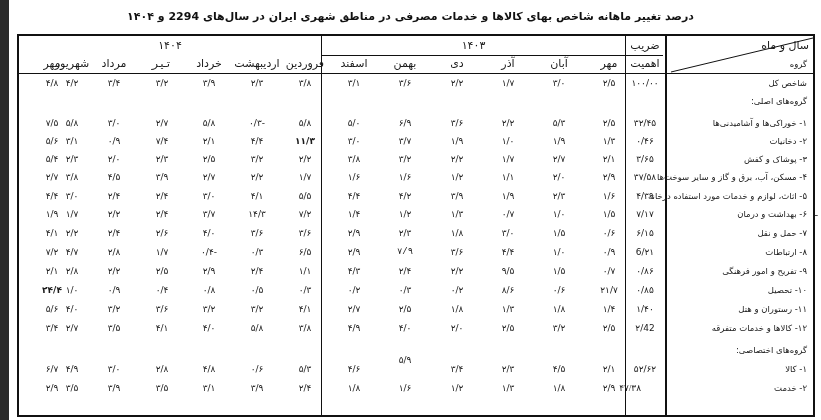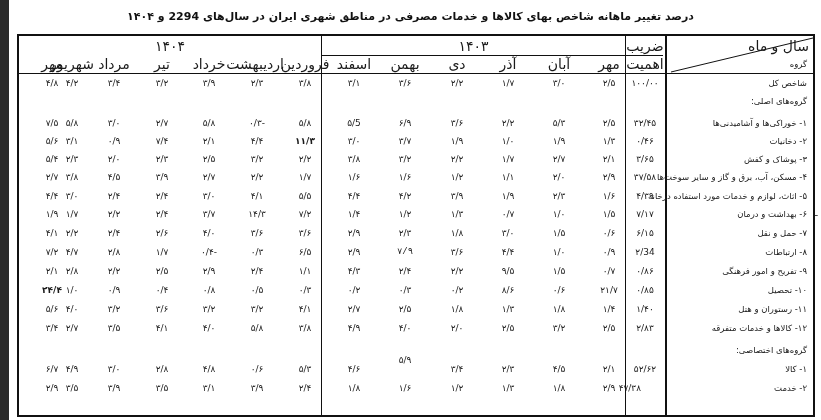--- a/index.html
+++ b/index.html
@@ -7,21 +7,21 @@
     body { position: relative; font-family: "DejaVu Sans", sans-serif; color: #1a1a1a; }
     .dark-strip { position: absolute; left: 0; top: 0; width: 9px; height: 420px; background: #2b2b2b; }
     .title { position: absolute; top: 10px; left: 0; width: 821px; text-align: center; direction: rtl;
       font-size: 11px; font-weight: bold; color: #111; }
     .tbl { position: absolute; left: 17px; top: 34px; width: 798px; height: 383px;
       border: 2px solid #111; }
     .vline { position: absolute; top: 0; bottom: 0; border-left: 1px solid #111; }
     .vline.thick { border-left: 2px solid #111; }
     .hline { position: absolute; left: 0; right: 0; border-top: 1px solid #111; }
     .cell { position: absolute; font-size: 9px; text-align: center; direction: rtl; white-space: nowrap; line-height: 14px; }
-    .hdr { font-size: 14px; }
+    .hdr { font-size: 11px; }
     .label { position: absolute; right: 6px; font-size: 8.5px; direction: rtl; white-space: nowrap; line-height: 14px; text-align: right; }
     .diag { position: absolute; right: 0; top: 0; width: 148px; height: 38px; }
     .side-mark { position: absolute; left: 815px; top: 208px; font-size: 9px; }
   </style>
 </head>
 <body>
 
 <div class="dark-strip"></div>
 <div class="title">درصد تغییر ماهانه شاخص بهای کالاها و خدمات مصرفی در مناطق شهری ایران در سال‌های 2294 و ۱۴۰۴</div>
 
@@ -46,21 +46,21 @@
   <div id="months">
       <div class="cell hdr" style="left: 565px; top: 21px; width: 50px;">مهر</div>
       <div class="cell hdr" style="left: 515px; top: 21px; width: 50px;">آبان</div>
       <div class="cell hdr" style="left: 464px; top: 21px; width: 50px;">آذر</div>
       <div class="cell hdr" style="left: 413px; top: 21px; width: 50px;">دی</div>
       <div class="cell hdr" style="left: 361px; top: 21px; width: 50px;">بهمن</div>
       <div class="cell hdr" style="left: 310px; top: 21px; width: 50px;">اسفند</div>
       <div class="cell hdr" style="left: 259px; top: 21px; width: 54px;">فروردین</div>
       <div class="cell hdr" style="left: 211px; top: 21px; width: 54px;">اردیبهشت</div>
       <div class="cell hdr" style="left: 163px; top: 21px; width: 54px;">خرداد</div>
-      <div class="cell hdr" style="left: 116px; top: 21px; width: 54px;">تیر</div>
+      <div class="cell hdr" style="left: 116px; top: 21px; width: 54px; font-family: Liberation Mono, monospace;">تیر</div>
       <div class="cell hdr" style="left: 68px; top: 21px; width: 54px;">مرداد</div>
       <div class="cell hdr" style="left: 26px; top: 21px; width: 54px;">شهریور</div>
       <div class="cell hdr" style="left: 6px; top: 21px; width: 54px;">مهر</div>
     </div>
   <div id="body">
       <div class="label" style="top: 40px;">شاخص کل</div>
       <div class="cell" style="left: 606px; width: 40px; top: 40px;">۱۰۰/۰۰</div>
       <div class="cell" style="left: 565px; width: 50px; top: 40px;">۲/۵</div>
       <div class="cell" style="left: 515px; width: 50px; top: 40px;">۳/۰</div>
       <div class="cell" style="left: 464px; width: 50px; top: 40px;">۱/۷</div>
@@ -89,21 +89,21 @@
       <div class="cell" style="left: 68px; width: 54px; top: 58px;"></div>
       <div class="cell" style="left: 26px; width: 54px; top: 58px;"></div>
       <div class="cell" style="left: 6px; width: 54px; top: 58px;"></div>
       <div class="label" style="top: 80px;">۱- خوراکی‌ها و آشامیدنی‌ها</div>
       <div class="cell" style="left: 606px; width: 40px; top: 80px;">۳۲/۴۵</div>
       <div class="cell" style="left: 565px; width: 50px; top: 80px;">۲/۵</div>
       <div class="cell" style="left: 515px; width: 50px; top: 80px;">۵/۳</div>
       <div class="cell" style="left: 464px; width: 50px; top: 80px;">۲/۲</div>
       <div class="cell" style="left: 413px; width: 50px; top: 80px;">۳/۶</div>
       <div class="cell" style="left: 361px; width: 50px; top: 80px;">۶/۹</div>
-      <div class="cell" style="left: 310px; width: 50px; top: 80px;">۵/5</div>
+      <div class="cell" style="left: 310px; width: 50px; top: 80px;">۵/۰</div>
       <div class="cell" style="left: 259px; width: 54px; top: 80px;">۵/۸</div>
       <div class="cell" style="left: 211px; width: 54px; top: 80px;">-۰/۳</div>
       <div class="cell" style="left: 163px; width: 54px; top: 80px;">۵/۸</div>
       <div class="cell" style="left: 116px; width: 54px; top: 80px;">۲/۷</div>
       <div class="cell" style="left: 68px; width: 54px; top: 80px;">۳/۰</div>
       <div class="cell" style="left: 26px; width: 54px; top: 80px;">۵/۸</div>
       <div class="cell" style="left: 6px; width: 54px; top: 80px;">۷/۵</div>
       <div class="label" style="top: 98px;">۲- دخانیات</div>
       <div class="cell" style="left: 606px; width: 40px; top: 98px;">۰/۴۶</div>
       <div class="cell" style="left: 565px; width: 50px; top: 98px;">۱/۳</div>
@@ -188,21 +188,21 @@
       <div class="cell" style="left: 361px; width: 50px; top: 190px;">۲/۳</div>
       <div class="cell" style="left: 310px; width: 50px; top: 190px;">۲/۹</div>
       <div class="cell" style="left: 259px; width: 54px; top: 190px;">۳/۶</div>
       <div class="cell" style="left: 211px; width: 54px; top: 190px;">۳/۶</div>
       <div class="cell" style="left: 163px; width: 54px; top: 190px;">۴/۰</div>
       <div class="cell" style="left: 116px; width: 54px; top: 190px;">۲/۶</div>
       <div class="cell" style="left: 68px; width: 54px; top: 190px;">۲/۴</div>
       <div class="cell" style="left: 26px; width: 54px; top: 190px;">۲/۲</div>
       <div class="cell" style="left: 6px; width: 54px; top: 190px;">۴/۱</div>
       <div class="label" style="top: 209px;">۸- ارتباطات</div>
-      <div class="cell" style="left: 606px; width: 40px; top: 209px;">۲/34</div>
+      <div class="cell" style="left: 606px; width: 40px; top: 209px;">6/۲۱</div>
       <div class="cell" style="left: 565px; width: 50px; top: 209px;">۰/۹</div>
       <div class="cell" style="left: 515px; width: 50px; top: 209px;">۱/۰</div>
       <div class="cell" style="left: 464px; width: 50px; top: 209px;">۴/۴</div>
       <div class="cell" style="left: 413px; width: 50px; top: 209px;">۳/۶</div>
       <div class="cell" style="left: 361px; width: 50px; top: 209px; font-family: Liberation Mono, monospace;">۷/۹</div>
       <div class="cell" style="left: 310px; width: 50px; top: 209px;">۲/۹</div>
       <div class="cell" style="left: 259px; width: 54px; top: 209px;">۶/۵</div>
       <div class="cell" style="left: 211px; width: 54px; top: 209px;">۰/۳</div>
       <div class="cell" style="left: 163px; width: 54px; top: 209px;">-۰/۴</div>
       <div class="cell" style="left: 116px; width: 54px; top: 209px;">۱/۷</div>
@@ -248,21 +248,21 @@
       <div class="cell" style="left: 361px; width: 50px; top: 266px;">۲/۵</div>
       <div class="cell" style="left: 310px; width: 50px; top: 266px;">۲/۷</div>
       <div class="cell" style="left: 259px; width: 54px; top: 266px;">۴/۱</div>
       <div class="cell" style="left: 211px; width: 54px; top: 266px;">۳/۲</div>
       <div class="cell" style="left: 163px; width: 54px; top: 266px;">۳/۲</div>
       <div class="cell" style="left: 116px; width: 54px; top: 266px;">۳/۶</div>
       <div class="cell" style="left: 68px; width: 54px; top: 266px;">۳/۲</div>
       <div class="cell" style="left: 26px; width: 54px; top: 266px;">۴/۰</div>
       <div class="cell" style="left: 6px; width: 54px; top: 266px;">۵/۶</div>
       <div class="label" style="top: 285px;">۱۲- کالاها و خدمات متفرقه</div>
-      <div class="cell" style="left: 606px; width: 40px; top: 285px;">۲/۸۳</div>
+      <div class="cell" style="left: 606px; width: 40px; top: 285px;">۲/42</div>
       <div class="cell" style="left: 565px; width: 50px; top: 285px;">۲/۵</div>
       <div class="cell" style="left: 515px; width: 50px; top: 285px;">۳/۲</div>
       <div class="cell" style="left: 464px; width: 50px; top: 285px;">۲/۵</div>
       <div class="cell" style="left: 413px; width: 50px; top: 285px;">۲/۰</div>
       <div class="cell" style="left: 361px; width: 50px; top: 285px;">۴/۰</div>
       <div class="cell" style="left: 310px; width: 50px; top: 285px;">۴/۹</div>
       <div class="cell" style="left: 259px; width: 54px; top: 285px;">۳/۸</div>
       <div class="cell" style="left: 211px; width: 54px; top: 285px;">۵/۸</div>
       <div class="cell" style="left: 163px; width: 54px; top: 285px;">۴/۰</div>
       <div class="cell" style="left: 116px; width: 54px; top: 285px;">۴/۱</div>
@@ -293,21 +293,21 @@
       <div class="cell" style="left: 361px; width: 50px; top: 317px;">۵/۹</div>
       <div class="cell" style="left: 310px; width: 50px; top: 326px;">۴/۶</div>
       <div class="cell" style="left: 259px; width: 54px; top: 326px;">۵/۳</div>
       <div class="cell" style="left: 211px; width: 54px; top: 326px;">۰/۶</div>
       <div class="cell" style="left: 163px; width: 54px; top: 326px;">۴/۸</div>
       <div class="cell" style="left: 116px; width: 54px; top: 326px;">۲/۸</div>
       <div class="cell" style="left: 68px; width: 54px; top: 326px;">۳/۰</div>
       <div class="cell" style="left: 26px; width: 54px; top: 326px;">۴/۹</div>
       <div class="cell" style="left: 6px; width: 54px; top: 326px;">۶/۷</div>
       <div class="label" style="top: 345px;">۲- خدمت</div>
-      <div class="cell" style="left: 606px; width: 16px; top: 345px;">۴۷/۳۸</div>
+      <div class="cell" style="left: 606px; width: 16px; top: 345px; font-family: Liberation Serif, serif;">۴۷/۳۸</div>
       <div class="cell" style="left: 565px; width: 50px; top: 345px;">۲/۹</div>
       <div class="cell" style="left: 515px; width: 50px; top: 345px;">۱/۸</div>
       <div class="cell" style="left: 464px; width: 50px; top: 345px;">۱/۳</div>
       <div class="cell" style="left: 413px; width: 50px; top: 345px;">۱/۲</div>
       <div class="cell" style="left: 361px; width: 50px; top: 345px;">۱/۶</div>
       <div class="cell" style="left: 310px; width: 50px; top: 345px;">۱/۸</div>
       <div class="cell" style="left: 259px; width: 54px; top: 345px;">۲/۴</div>
       <div class="cell" style="left: 211px; width: 54px; top: 345px;">۳/۹</div>
       <div class="cell" style="left: 163px; width: 54px; top: 345px;">۳/۱</div>
       <div class="cell" style="left: 116px; width: 54px; top: 345px;">۳/۵</div>

